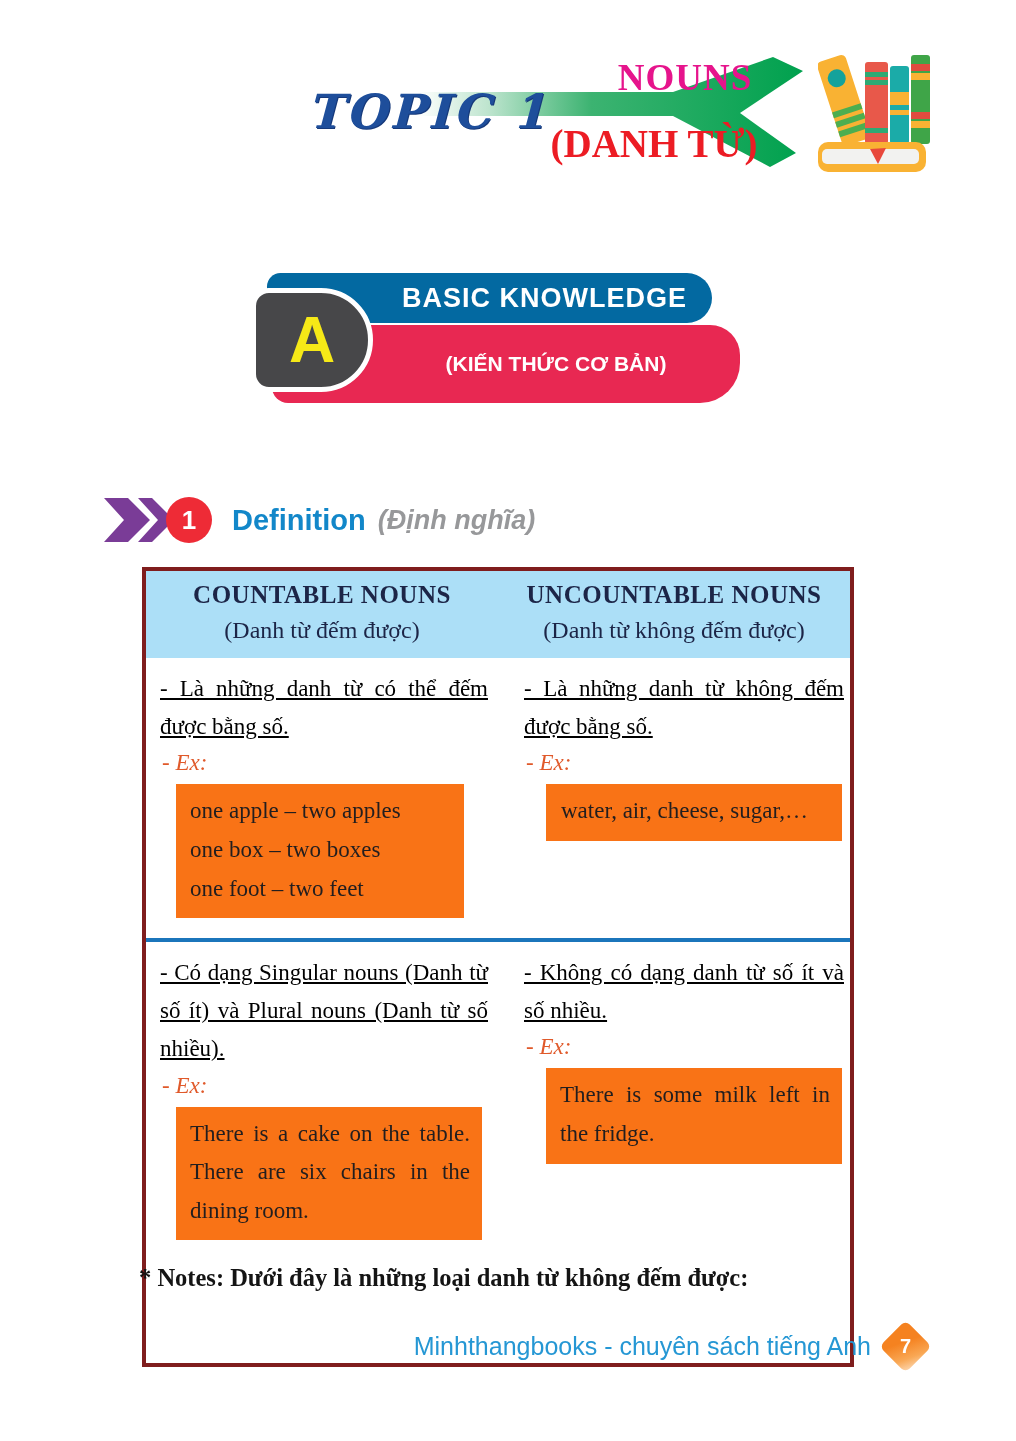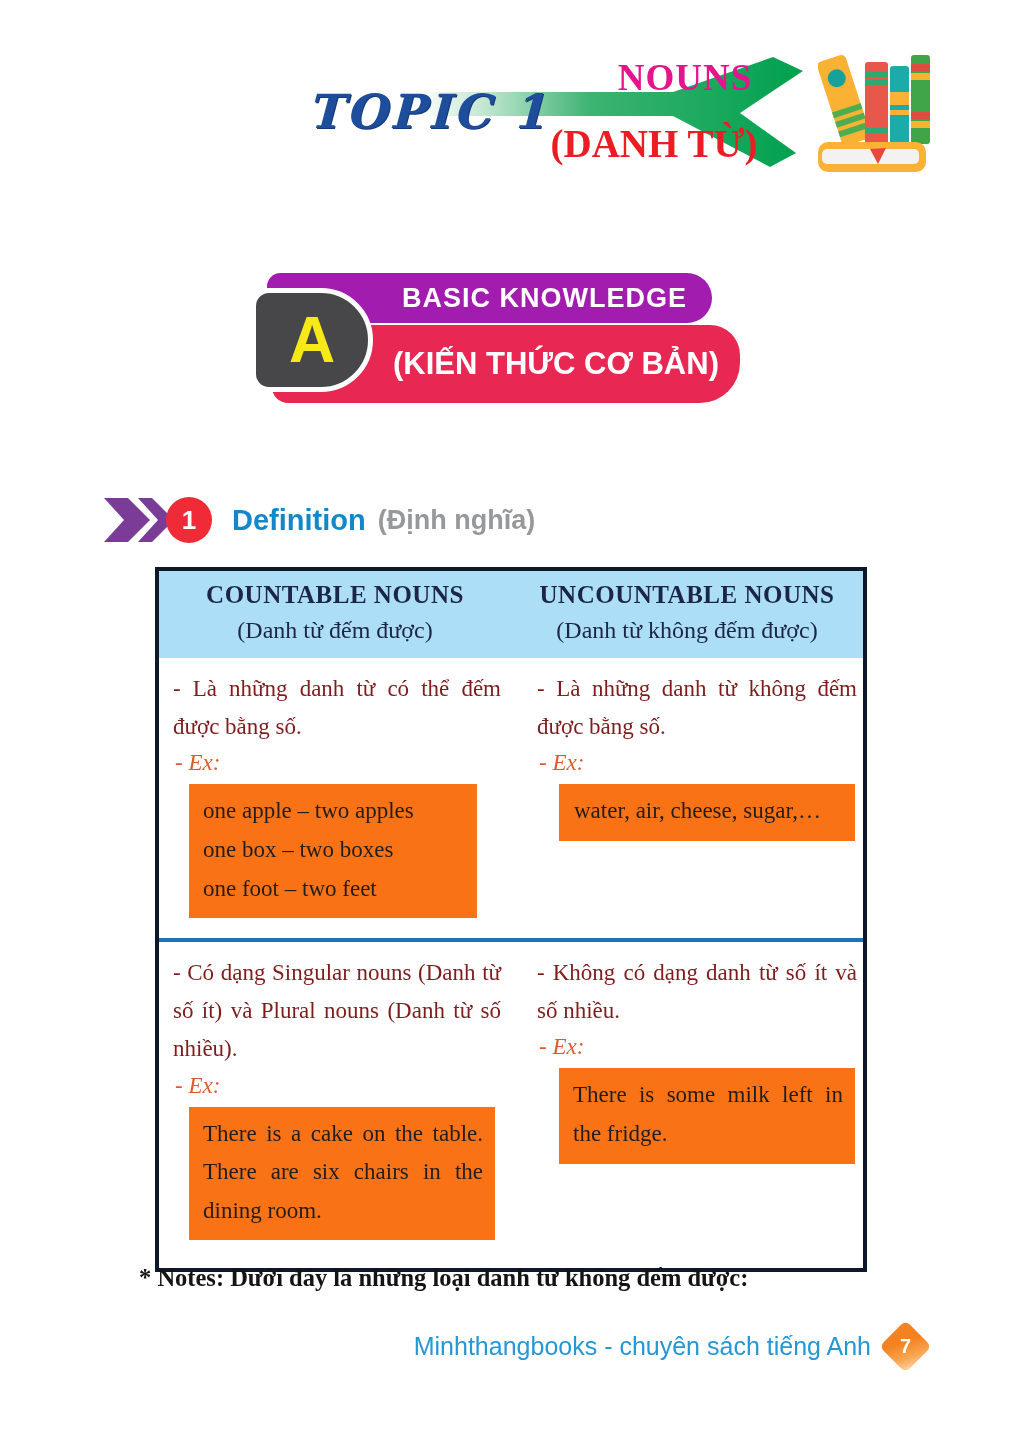--- a/index.html
+++ b/index.html
@@ -29,30 +29,30 @@
     position:absolute; left:544px; top:121px; width:220px; text-align:center;
     font-family:"Liberation Serif", serif; font-weight:bold; font-size:39px;
     color:#ec1c24; z-index:2;
   }
   .books-svg{ position:absolute; left:818px; top:50px; z-index:2; }
 
   
   .banner{ position:absolute; left:250px; top:268px; width:510px; height:150px; }
   .banner-blue{
     position:absolute; left:17px; top:5px; width:445px; height:50px;
-    background:#a21caf; border-radius:14px 26px 26px 14px;
+    background:#0369a1; border-radius:14px 26px 26px 14px;
     display:flex; align-items:center; justify-content:center; padding-left:110px;
     font-family:"Liberation Sans", sans-serif; font-weight:bold; font-size:27px;
     letter-spacing:1px; color:#ffffff; z-index:1;
   }
   .banner-red{
     position:absolute; left:22px; top:57px; width:468px; height:78px;
     background:#e82852; border-radius:16px 30px 40px 16px;
     display:flex; align-items:center; justify-content:center; padding-left:100px;
-    font-family:"Liberation Sans", sans-serif; font-weight:bold; font-size:31px;
+    font-family:"Liberation Sans", sans-serif; font-weight:bold; font-size:21px;
     letter-spacing:0px; color:#ffffff; z-index:1;
   }
   .banner-letter{
     position:absolute; left:1px; top:20px; width:122px; height:104px;
     background:#474749; border:5px solid #ffffff;
     border-radius:20px 58px 58px 20px;
     display:flex; align-items:center; justify-content:center;
     font-family:"Liberation Sans", sans-serif; font-weight:900; font-size:64px;
     color:#f6e917; z-index:2;
   }
@@ -66,42 +66,42 @@
     width:46px; height:46px; border-radius:50%; background:#ee2b36;
     display:flex; align-items:center; justify-content:center;
     font-family:"Liberation Sans", sans-serif; font-weight:bold; font-size:26px;
     color:#ffffff; margin-left:-8px;
   }
   .sec-title{
     font-family:"Liberation Sans", sans-serif; font-weight:800; font-size:29px;
     color:#1287c9; margin-left:20px;
   }
   .sec-sub{
-    font-family:"Liberation Sans", sans-serif; font-weight:bold; 
+    font-family:"Liberation Sans", sans-serif; font-weight:bold; font-style:italic;
     font-size:27px; color:#97989a; margin-left:12px;
   }
 
   
   .gtable{
-    position:absolute; left:155px; top:567px; width:712px; height:705px;
-    border:4px solid #0f172a; background:#ffffff;
+    position:absolute; left:142px; top:567px; width:712px; height:800px;
+    border:4px solid #7f1d1d; background:#ffffff;
   }
   .thead{ display:flex; background:#acdff7; padding:10px 0 14px; }
   .th{ width:50%; text-align:center; }
   .th-en{
     font-family:"Liberation Serif", serif; font-weight:bold; font-size:25px;
     color:#1c2547; letter-spacing:0.5px;
   }
   .th-vi{ font-size:24px; color:#1c2547; margin-top:8px; }
   .trow{ display:flex; }
   .trow-1{ height:280px; }
   .trow-2{ height:303px; border-top:4px solid #1b75bb; }
   .cell{ width:50%; padding:12px 10px 0 14px; }
   .cell-r{ padding-left:26px; padding-right:6px; }
-  .ctext{ font-size:23px; line-height:1.66; text-align:justify; color:#7f1d1d; }
+  .ctext{ font-size:23px; line-height:1.66; text-align:justify; color:#000000;text-decoration:underline; }
   .ex-label{
     font-size:23px; font-weight:normal; font-style:italic; color:#e0592a;
     margin:4px 0 8px 2px;
   }
   .exbox{
     background:#f97316; padding:8px 12px 10px 14px;
     font-size:23px; line-height:1.68; color:#221e1f;
   }
   .exbox-l1{ margin:2px 24px 0 16px; }
   .exbox-r1{ margin:2px 2px 0 22px;padding-left:15px; }

